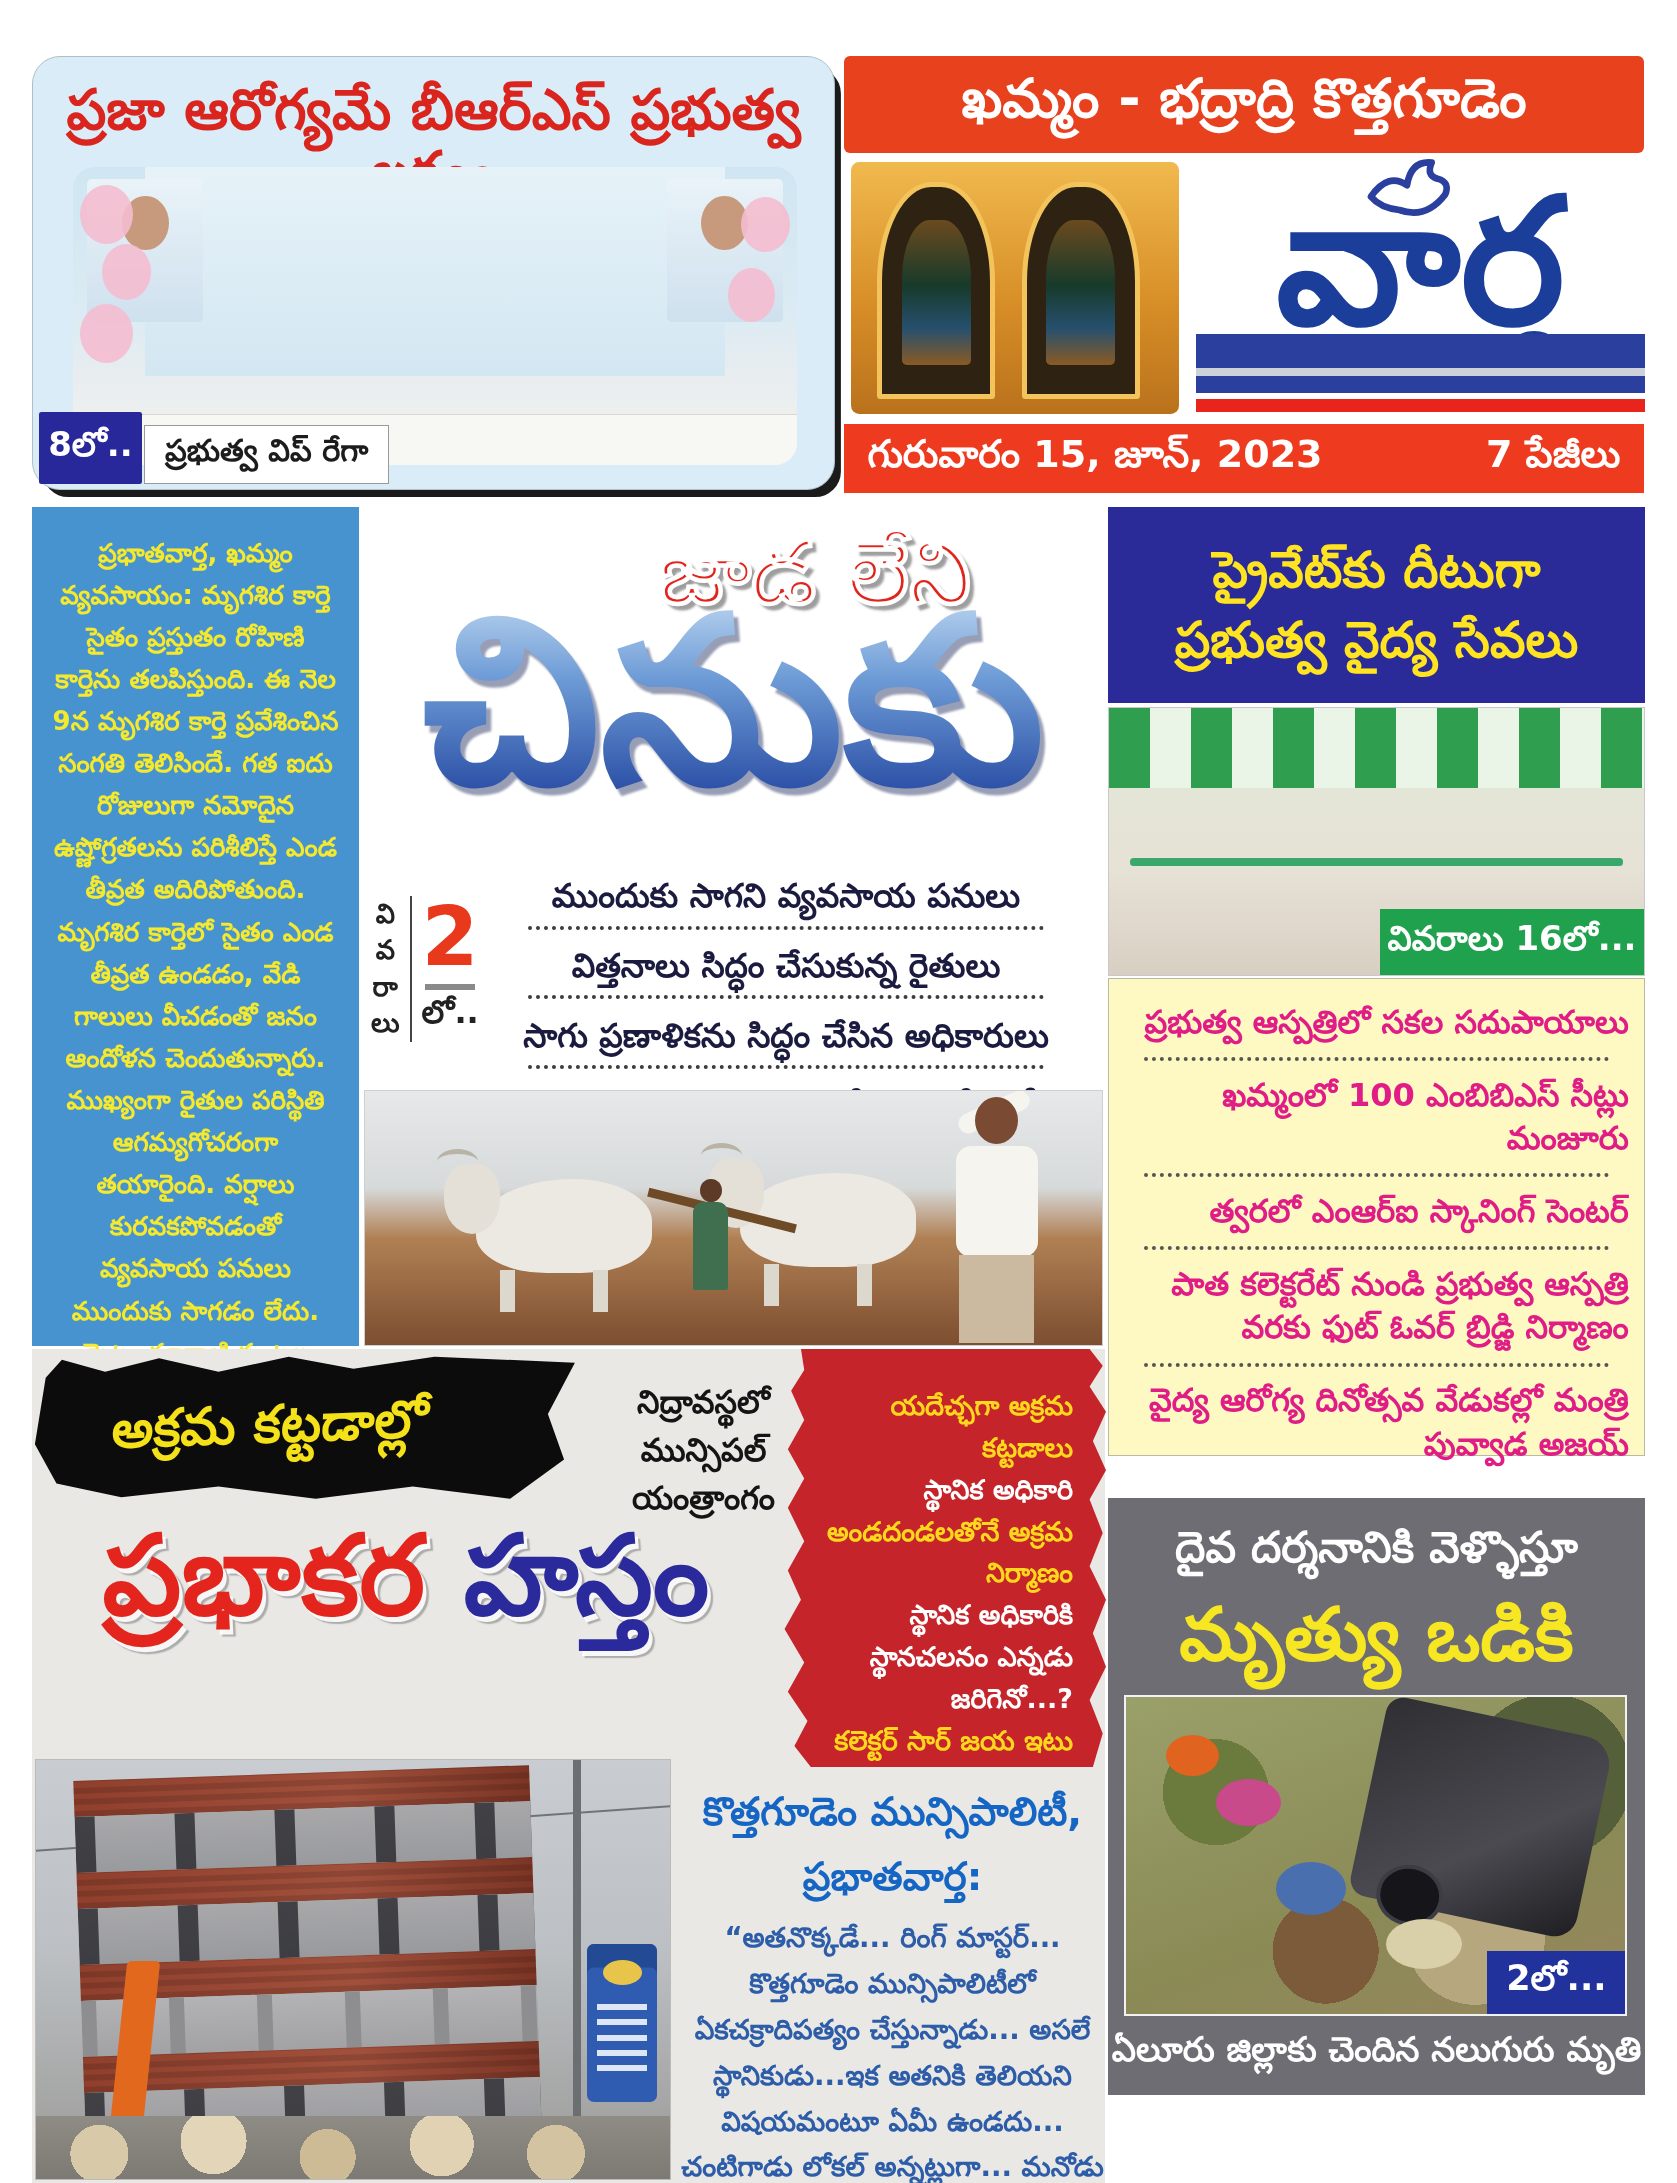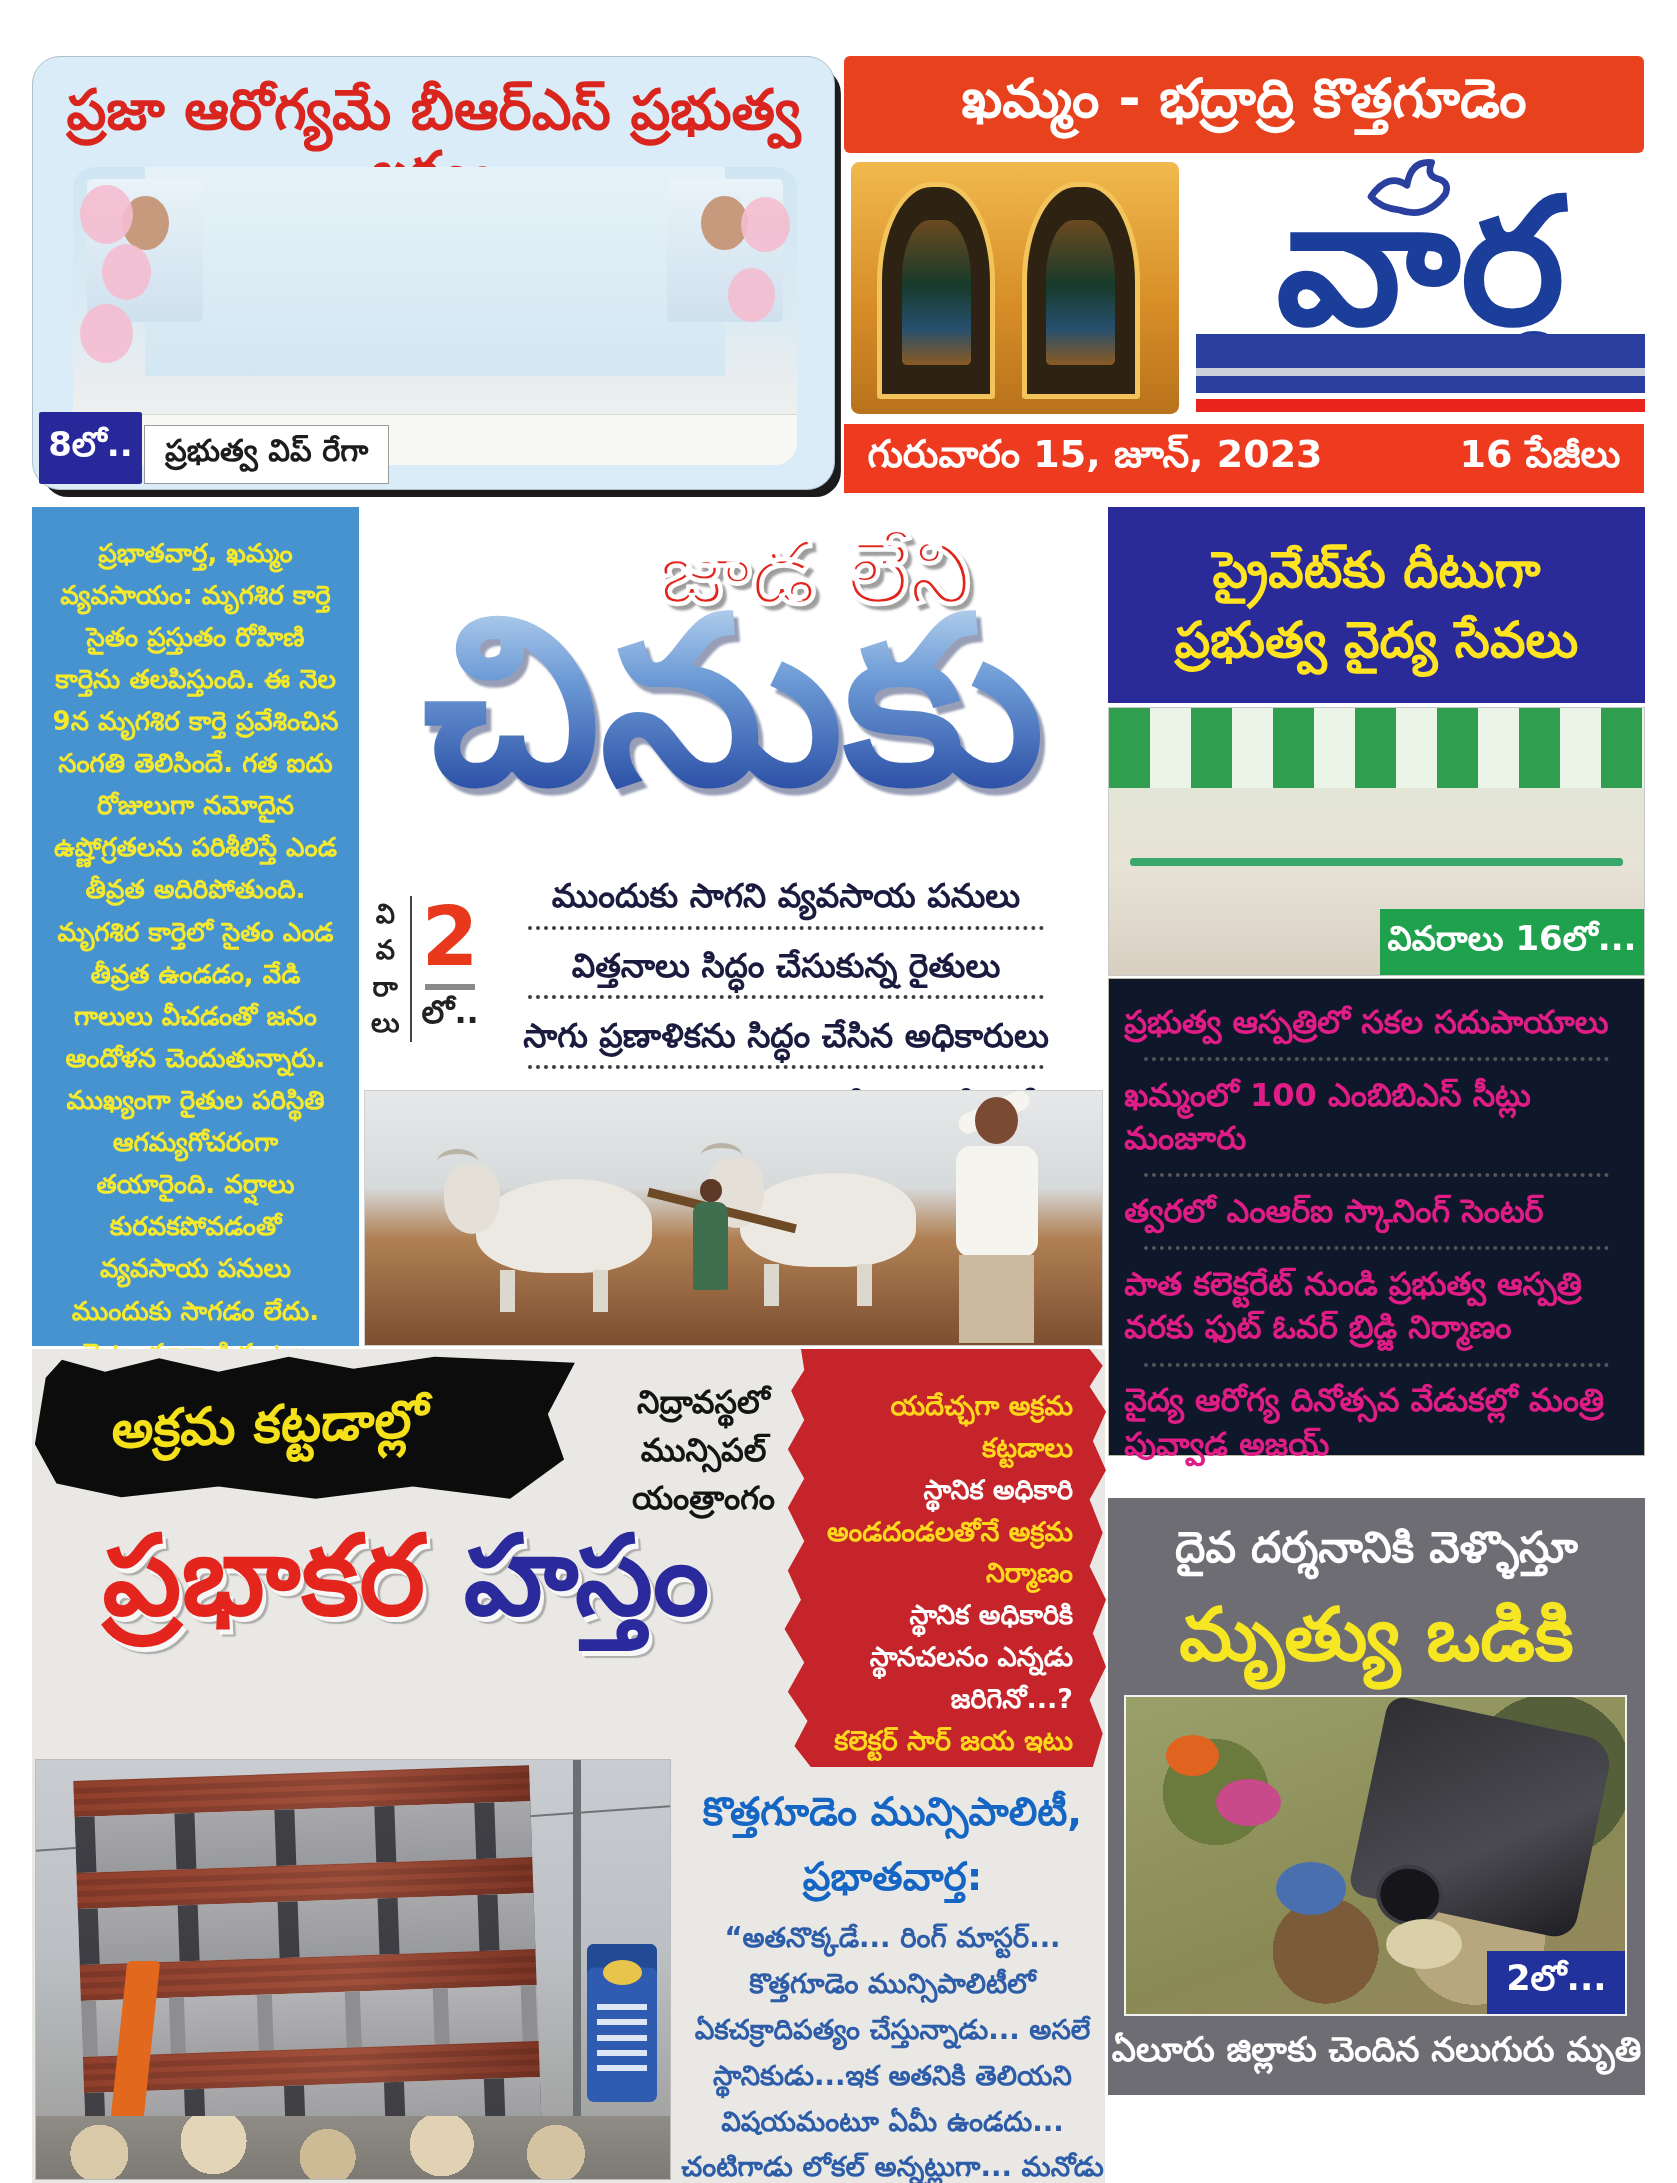--- a/index.html
+++ b/index.html
@@ -99,22 +99,22 @@
   .crowd span:nth-child(3){left:24%;background:#b23b4e;}
   .crowd span:nth-child(4){left:35%;background:#ffffff;}
   .crowd span:nth-child(5){left:46%;background:#f1efe9;}
   .crowd span:nth-child(6){left:57%;background:#ffffff;}
   .crowd span:nth-child(7){left:68%;background:#e8e6df;}
   .crowd span:nth-child(8){left:79%;background:#3b5f9e;}
   .crowd span:nth-child(9){left:90%;background:#b8c4d8;}
   .ribbon{position:absolute;left:4%;top:56%;width:92%;height:8.2px;background:#3aa86a;border-radius:3.5px;}
   .badge-green{position:absolute;right:0;bottom:0;width:264px;height:66px;background:#1fa14e;color:#fff;
     font-size:34px;font-weight:bold;display:flex;align-items:center;justify-content:center;}
-  .health-points{position:absolute;left:1108px;top:978px;width:537px;height:478px;background:#0f172a;
-    border:1.8px solid #b9b9a5;padding:15.2px 15.2px;text-align:left;}
+  .health-points{position:absolute;left:1108px;top:978px;width:537px;height:478px;background:#fef9c3;
+    border:1.8px solid #b9b9a5;padding:15.2px 15.2px;text-align:right;}
   .hp-item{font-size:32px;font-weight:800;color:#e01d86;line-height:1.35;padding:7px 0;}
   .hp-dots{border-top:4.1px dotted #555;width:92%;margin:5.9px auto;}
 
   
   .accident{position:absolute;left:1108px;top:1498px;width:537px;height:597px;background:#6e6d73;}
   .acc-kicker{margin-top:23.5px;text-align:center;color:#fff;font-size:43px;font-weight:800;}
   .acc-title{text-align:center;color:#f7e723;font-size:74px;font-weight:900;margin-top:8.2px;}
   .acc-photo{position:absolute;left:16.4px;top:197px;width:503px;height:321px;border:2.9px solid #f2f2f2;overflow:hidden;
     background:
       radial-gradient(circle at 18% 30%,#6b7a3d 0 53px,transparent 53px),
@@ -216,21 +216,21 @@
       <div class="wm-text">వార్త</div>
       <div class="wm-bars">
         <div class="wm-bar1"></div>
           <div class="wm-bar2"></div>
           <div class="wm-bar3"></div>
           <div class="wm-bar4"></div>
       </div>
     </div>
     <div class="mast-date">
       <span>గురువారం 15, జూన్, 2023</span>
-      <span>16 పేజీలు</span>
+      <span>7 పేజీలు</span>
     </div>
   </section>
 
   <section class="leftcol">
     <span class="lc-dateline">ప్రభాతవార్త, ఖమ్మం వ్యవసాయం:</span><span class="lc-body"> మృగశిర కార్తె సైతం ప్రస్తుతం రోహిణి కార్తెను తలపిస్తుంది. ఈ నెల 9న మృగశిర కార్తె ప్రవేశించిన సంగతి తెలిసిందే. గత ఐదు రోజులుగా నమోదైన ఉష్ణోగ్రతలను పరిశీలిస్తే ఎండ తీవ్రత అదిరిపోతుంది. మృగశిర కార్తెలో సైతం ఎండ తీవ్రత ఉండడం, వేడి గాలులు వీచడంతో జనం ఆందోళన చెందుతున్నారు. ముఖ్యంగా రైతుల పరిస్థితి ఆగమ్యగోచరంగా తయారైంది. వర్షాలు కురవకపోవడంతో వ్యవసాయ పనులు ముందుకు సాగడం లేదు. మెట్ట, మాగాణి పంటల సాగుకు విత్తనాలు సిద్ధం చేసి పెట్టుకున్నారు. చినుకు జాడ లేక సాగు పనులు ముందుకు వెళ్లడం లేదు. ప్రభుత్వం మాత్రం ముందస్తు వానాకాలం పంటలు సాగు చేయాలని నిర్ణయించింది. ఒక నెల ముందుకు జరిపి వానాకాలం పంటలు సాగు చేయాలని ముఖ్యమంత్రి కెసిఆర్ ఆదేశించిన సంగతి తెలిసిందే. దశాబ్ది ఉత్సవాల్లో భాగంగా రైతు దినోత్సవాన్ని పురస్కరించుకుని ఈ నెల 3న రైతు దినోత్సవాన్ని</span>
   </section>
 
   <div class="kicker">జాడ లేని</div>
   <div class="lead-title">చినుకు</div>
 

